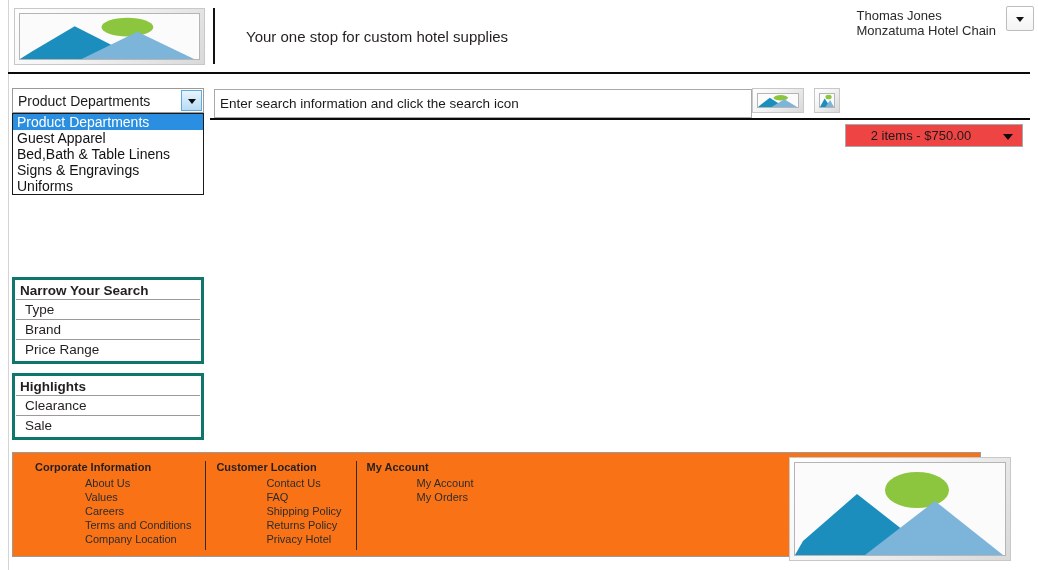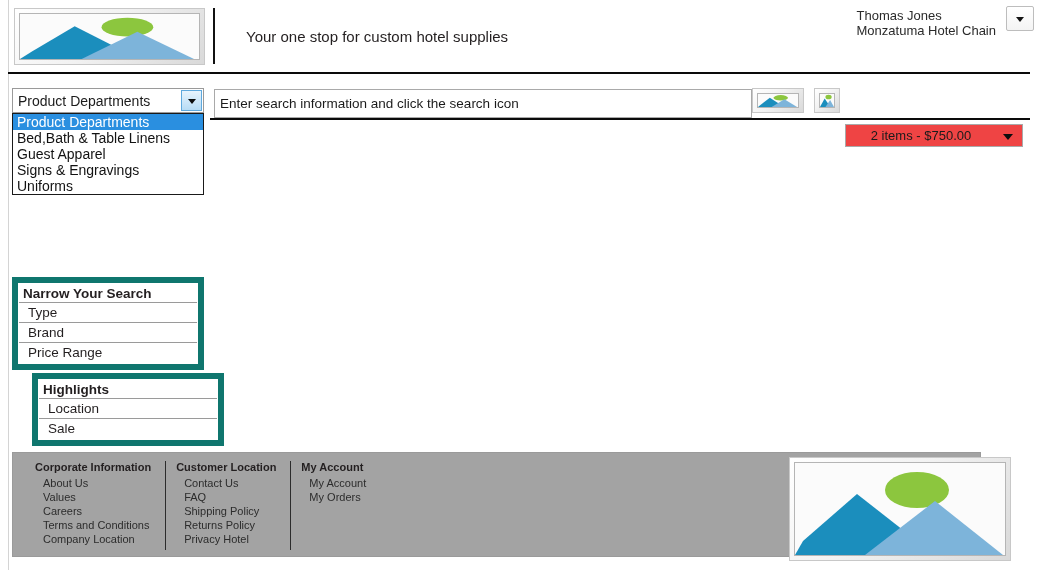--- a/index.html
+++ b/index.html
@@ -257,26 +257,26 @@
     border-right: 5px solid transparent;
     border-top: 6px solid #0d0d0d;
   }
 
   
   .facet-panel {
     position: absolute;
     left: 12px;
     width: 192px;
     box-sizing: border-box;
-    border: 6px solid #0f766e;
+    border: 3px solid #0f766e;
     background: #ffffff;
     padding: 1px;
   }
   #facet-narrow { top: 277px; }
-  #facet-highlights { top: 373px; margin-left: 20px; }
+  #facet-highlights { top: 373px; }
 
   .facet-head {
     height: 19px;
     line-height: 19px;
     box-sizing: border-box;
     border: 1px solid #8d8d8d;
     border-width: 0 0 1px 0;
     font-size: 13.5px;
     font-weight: bold;
     color: #231f20;
@@ -299,21 +299,21 @@
 
   
   .footer-box {
     position: absolute;
     left: 12px;
     top: 452px;
     width: 969px;
     height: 105px;
     box-sizing: border-box;
     border: 1px solid #9a9a9a;
-    background: #a3a3a3;
+    background: #f97316;
   }
   .footer-cols {
     position: absolute;
     left: 12px;
     top: 8px;
     display: flex;
   }
   .footer-col {
     padding: 0 14px 4px 10px;
     border-right: 1px solid #2c2c2c;
@@ -328,20 +328,21 @@
     margin-bottom: 3px;
     white-space: nowrap;
   }
   .footer-link {
     font-size: 11px;
     line-height: 14px;
     color: #2c2c2c;
     padding-left: 8px;
     white-space: nowrap;
     cursor: pointer;
+    margin-left: 42px;
   }
   .footer-logo {
     position: absolute;
     left: 789px;
     top: 457px;
     width: 222px;
     height: 104px;
   }
 </style>
 </head>
@@ -375,22 +376,22 @@
 
 <div class="dept-select">
   <span class="dept-select-label">Product Departments</span>
   <span class="dept-select-arrow">
     <i></i>
   </span>
 </div>
 
 <ul class="dept-list">
   <li class="sel">Product Departments</li>
+  <li>Guest Apparel</li>
   <li>Bed,Bath &amp; Table Linens</li>
-  <li>Guest Apparel</li>
   <li>Signs &amp; Engravings</li>
   <li>Uniforms</li>
 </ul>
 
 <input class="search-input" type="text" placeholder="Enter search information and click the search icon" style="">
 
 <div class="btn-img-wide ph ph-frame-outer">
   <div class="ph-frame-inner">
     <svg class="ph-svg" viewBox="0 0 44 17" preserveAspectRatio="none" aria-hidden="true">
       <rect x="0" y="0" width="44" height="17" fill="#fbfbfb"></rect>
@@ -419,21 +420,21 @@
 
 <div class="facet-panel" id="facet-narrow">
   <div class="facet-head">Narrow Your Search</div>
   <div class="facet-item">Type</div>
   <div class="facet-item">Brand</div>
   <div class="facet-item">Price Range</div>
 </div>
 
 <div class="facet-panel" id="facet-highlights">
   <div class="facet-head">Highlights</div>
-  <div class="facet-item">Location</div>
+  <div class="facet-item">Clearance</div>
   <div class="facet-item">Sale</div>
 </div>
 
 <div class="footer-box">
   <div class="footer-cols">
 
     <div class="footer-col">
       <div class="footer-col-title">Corporate Information</div>
       <div class="footer-link">About Us</div>
       <div class="footer-link">Values</div>

